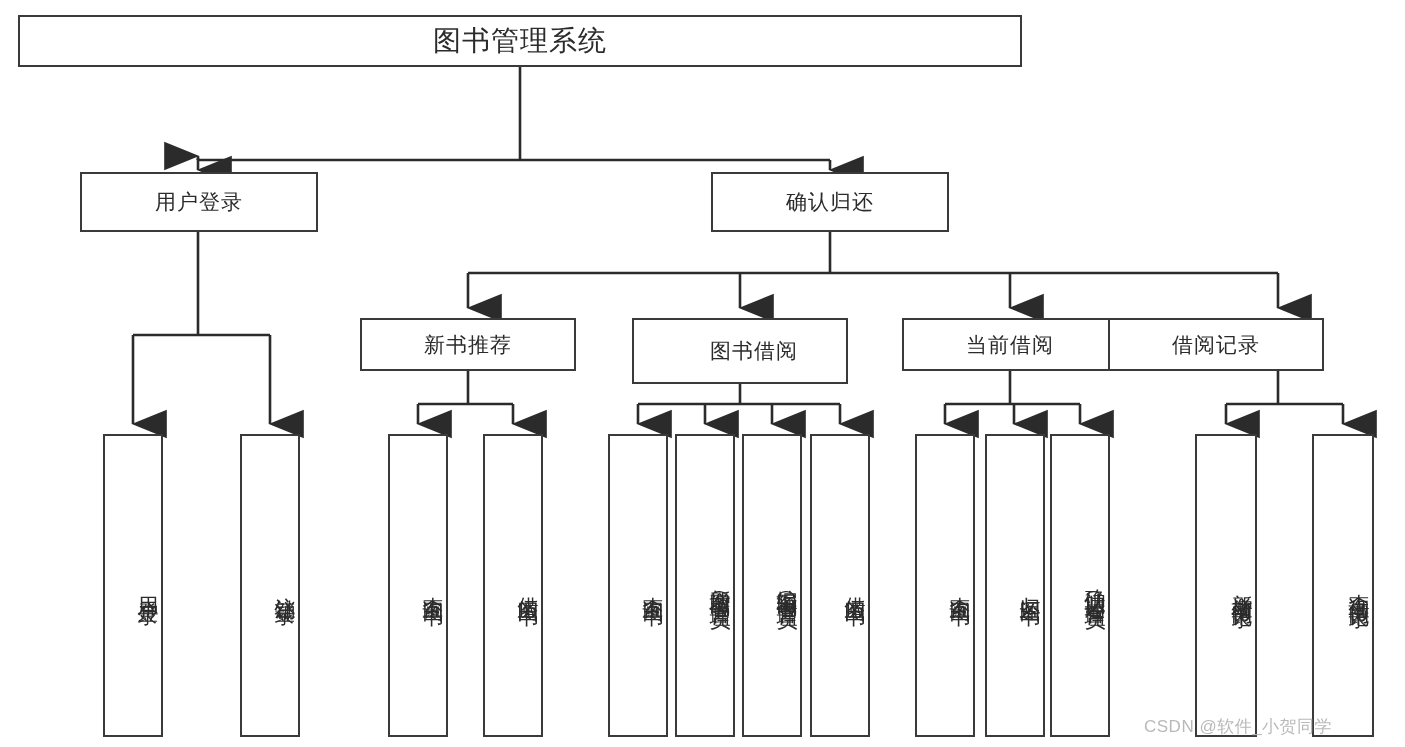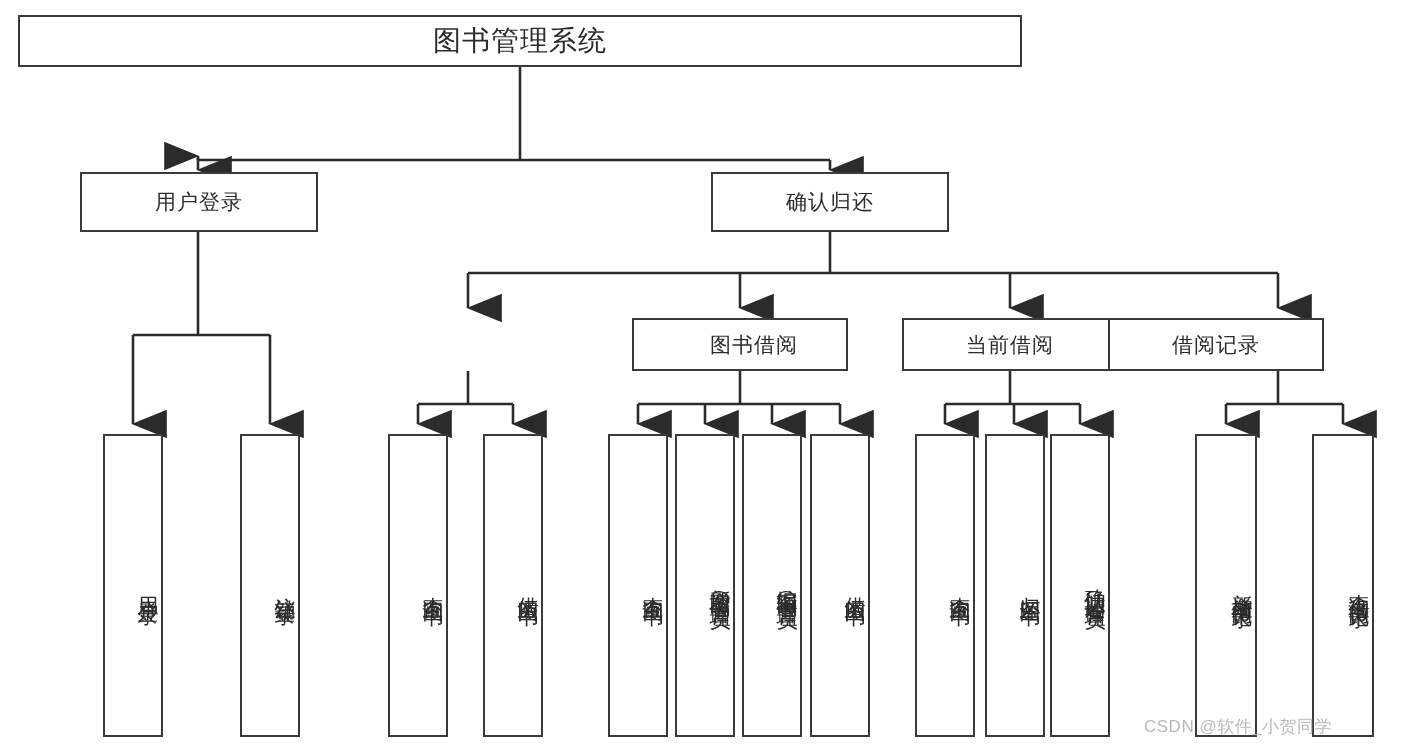--- a/index.html
+++ b/index.html
@@ -131,21 +131,24 @@
     <span>图书管理系统</span>
   </div>
 
   <div class="node horiz" style="left:80px; top:172px; width:238px; height:60px;">
     <span>用户登录</span>
   </div>
   <div class="node horiz" style="left:711px; top:172px; width:238px; height:60px;">
     <span>确认归还</span>
   </div>
 
-  <div class="node horiz" style="left:632px; top:318px; width:216px; height:53px;padding-left:28px;">
+  <div class="node horiz" style="left:360px; top:318px; width:216px; height:53px;">
+    <span>新书推荐</span>
+  </div>
+  <div class="node horiz" style="left:632px; top:318px; width:216px; height:66px;padding-left:28px;">
     <span>图书借阅</span>
   </div>
   <div class="node horiz" style="left:902px; top:318px; width:216px; height:53px;">
     <span>当前借阅</span>
   </div>
   <div class="node horiz" style="left:1108px; top:318px; width:216px; height:53px;">
     <span>借阅记录</span>
   </div>
 
   <div class="node vert" style="left:103px; top:434px; width:60px; height:303px;">

